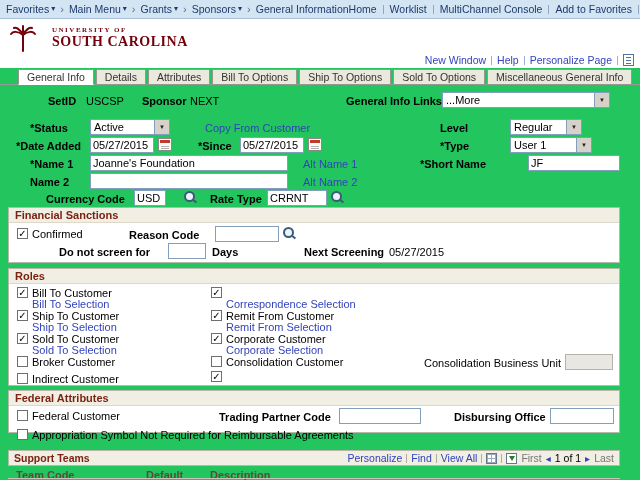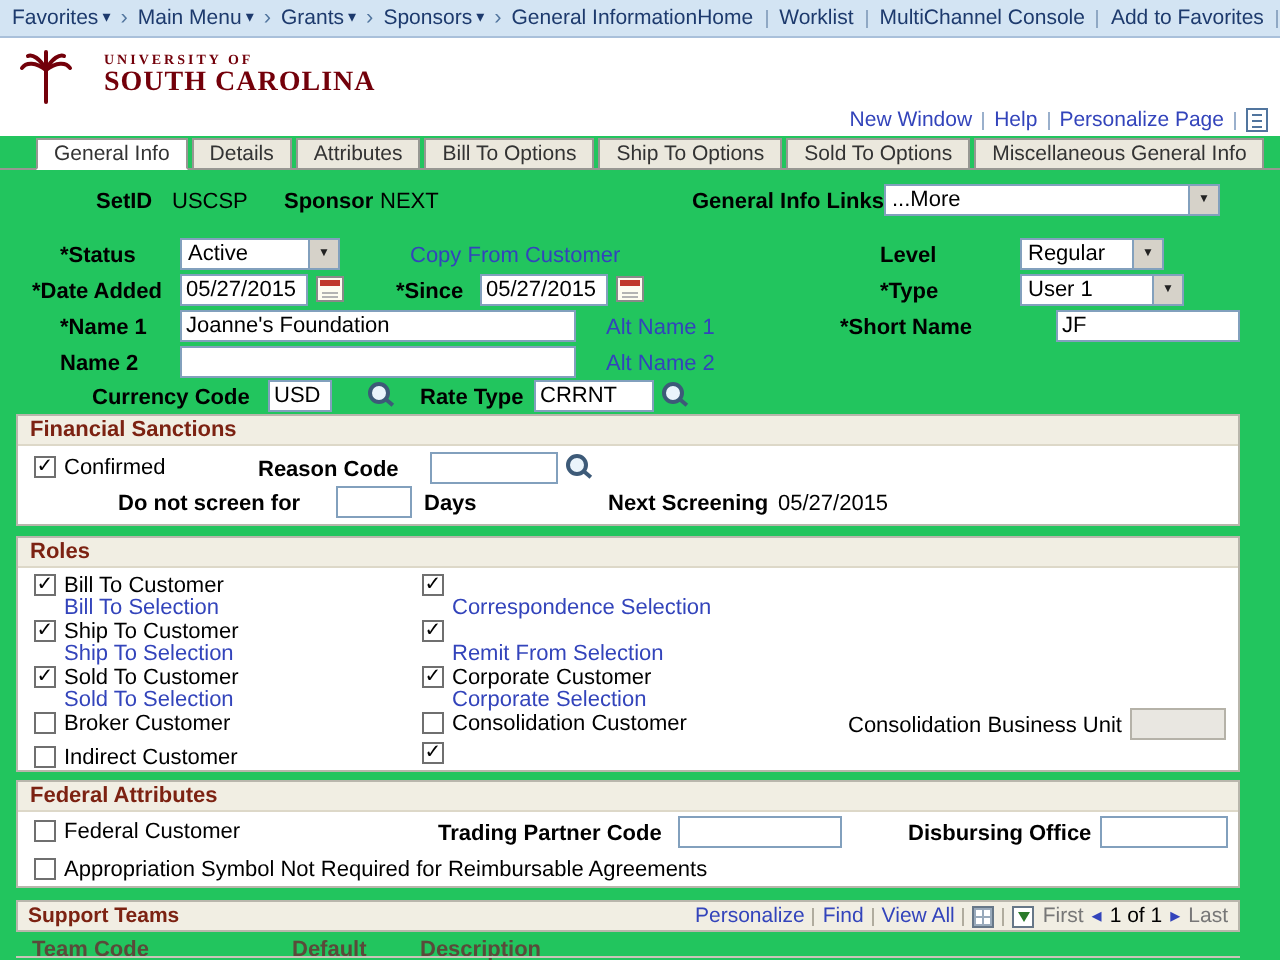--- a/index.html
+++ b/index.html
@@ -238,20 +238,21 @@
     <span class="cb" style="left:8px;top:18px">✓</span>
     <span class="val" style="left:23px;top:18px">Bill To Customer</span>
     <span class="lnk" style="left:23px;top:29px">Bill To Selection</span>
     <span class="cb" style="left:202px;top:18px">✓</span>
     <span class="lnk" style="left:217px;top:29px">Correspondence Selection</span>
 
     <span class="cb" style="left:8px;top:41px">✓</span>
     <span class="val" style="left:23px;top:41px">Ship To Customer</span>
     <span class="lnk" style="left:23px;top:52px">Ship To Selection</span>
     <span class="cb" style="left:202px;top:41px">✓</span>
+    <span class="val" style="left:217px;top:41px">Remit From Customer</span>
     <span class="lnk" style="left:217px;top:52px">Remit From Selection</span>
 
     <span class="cb" style="left:8px;top:64px">✓</span>
     <span class="val" style="left:23px;top:64px">Sold To Customer</span>
     <span class="lnk" style="left:23px;top:75px">Sold To Selection</span>
     <span class="cb" style="left:202px;top:64px">✓</span>
     <span class="val" style="left:217px;top:64px">Corporate Customer</span>
     <span class="lnk" style="left:217px;top:75px">Corporate Selection</span>
 
     <span class="cb" style="left:8px;top:87px"></span>
@@ -259,21 +260,21 @@
     <span class="cb" style="left:202px;top:87px"></span>
     <span class="val" style="left:217px;top:87px">Consolidation Customer</span>
     <span class="val ra" style="left:415px;top:88px;width:135px;position:absolute">Consolidation Business Unit</span>
     <input class="inp" style="left: 556px; top: 85px; width: 48px;" disabled="" value="">
 
     <span class="cb" style="left:8px;top:104px"></span>
     <span class="val" style="left:23px;top:104px">Indirect Customer</span>
     <span class="cb" style="left:202px;top:102px">✓</span>
   </div>
 
-  <div class="gbox" style="left:8px;top:390px;width:612px;height:54px">
+  <div class="gbox" style="left:8px;top:390px;width:612px;height:43px">
     <div class="gbar"></div>
     <span class="gtitle">Federal Attributes</span>
     <span class="cb" style="left:8px;top:19px"></span>
     <span class="val" style="left:23px;top:19px">Federal Customer</span>
     <span class="lbl ra" style="left:210px;top:20px;width:115px">Trading Partner Code</span>
     <input class="inp" style="left: 330px; top: 17px; width: 82px;" value="">
     <span class="lbl ra" style="left:445px;top:20px;width:92px">Disbursing Office</span>
     <input class="inp" style="left: 541px; top: 17px; width: 64px;" value="">
     <span class="cb" style="left:8px;top:38px"></span>
     <span class="val" style="left:23px;top:38px">Appropriation Symbol Not Required for Reimbursable Agreements</span>

